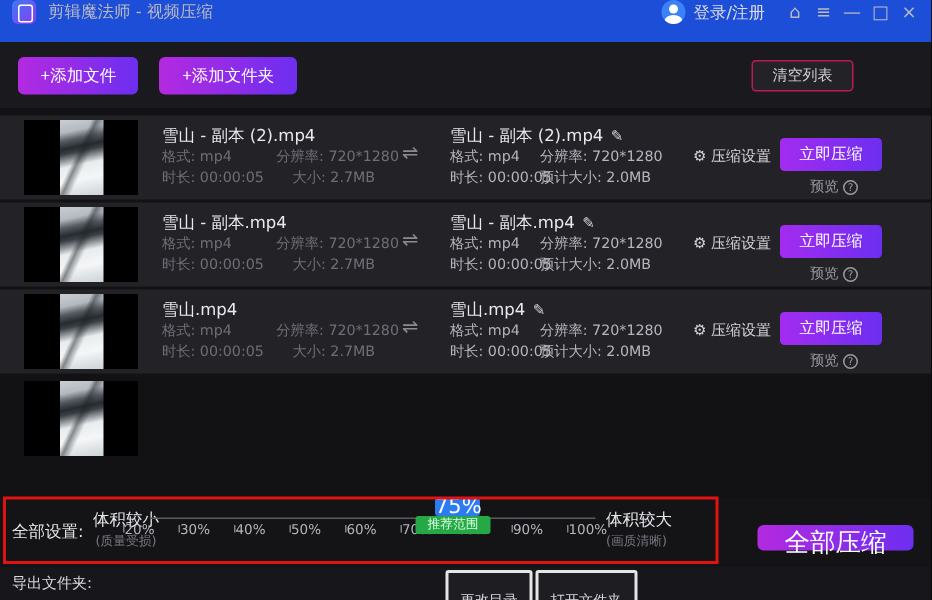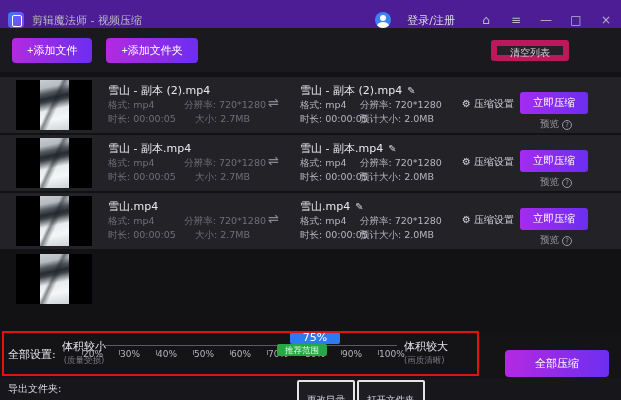--- a/index.html
+++ b/index.html
@@ -1,36 +1,36 @@
 <!DOCTYPE html>
 <html><head>
 <meta charset="utf-8">
 <style>
   *{margin:0;padding:0;box-sizing:border-box}
   html,body{width:621px;height:400px;background:#000;font-family:"DejaVu Sans","Liberation Sans",sans-serif}
   .window{position:relative;width:621px;height:400px;background:#141417;overflow:hidden;color:#ddd}
 
   
-  .titlebar{position:absolute;top:0;left:0;right:0;height:28px;background:#4c1d95;display:flex;align-items:flex-end;padding:0 8px}
+  .titlebar{position:absolute;top:0;left:0;right:0;height:28px;background:#1d4ed8;display:flex;align-items:flex-start;padding:0 8px}
   .logo{width:16px;height:16px;border-radius:4px;background:linear-gradient(135deg,#3d7bf5,#8a3cf0);margin-right:8px;position:relative;flex:0 0 auto}
   .logo::before{content:"";position:absolute;top:3px;left:4px;width:8px;height:10px;border:1.5px solid #fff;border-radius:2px}
   .title{font-size:11px;color:#b9b9c2;white-space:nowrap}
-  .tb-right{margin-left:auto;display:flex;align-items:center;gap:16px}
+  .tb-right{margin-left:auto;display:flex;align-items:center;gap:5px}
   .avatar{width:16px;height:16px;border-radius:50%;background:#3b82f6;position:relative;overflow:hidden;flex:0 0 auto}
   .avatar::before{content:"";position:absolute;top:3px;left:5px;width:6px;height:6px;border-radius:50%;background:#fff}
   .avatar::after{content:"";position:absolute;top:10px;left:2px;width:12px;height:8px;border-radius:50% 50% 0 0;background:#fff}
   .login{font-size:11px;color:#dcdce4;cursor:pointer}
   .wbtn{min-width:14px;text-align:center;color:#b9b9c2;font-size:12px;cursor:pointer}
   .wbtn.home{margin-left:8px}
 
   
   .toolbar{position:absolute;top:28px;left:0;right:0;height:44px;background:#1a1a1e;display:flex;align-items:center;padding:0 12px}
   .btn-grad{height:25px;padding:0 15px;border:none;border-radius:4px;color:#fff;font-size:11px;background:linear-gradient(90deg,#b32ae0,#6d2ef0);cursor:pointer}
   .btn-grad + .btn-grad{margin-left:14px}
-  .btn-clear{margin-left:auto;margin-right:40px;height:21px;padding:0 13px;background:#232327;border:6px solid #be185d;border-radius:3px;color:#cfcfd6;font-size:10px;cursor:pointer}
+  .btn-clear{margin-left:auto;margin-right:40px;height:21px;padding:0 13px;background:#232327;border:1px solid #be185d;border-radius:3px;color:#cfcfd6;font-size:10px;cursor:pointer}
 
   
   .list{position:absolute;top:72px;left:0;right:0;height:260px;background:#121215;overflow:hidden;padding-top:5px}
   .row{position:relative;height:56px;margin-bottom:2px;background:#232327}
   .thumb-box{position:absolute;left:16px;top:3px;width:76px;height:50px;background:#000;display:flex;justify-content:center;overflow:hidden}
   .thumb-img{width:29px;height:50px;background:
     linear-gradient(115deg,rgba(30,34,38,0) 40%,rgba(30,34,38,.5) 47%,rgba(30,34,38,0) 58%),
     linear-gradient(168deg,#c9ced3 0%,#b4bac0 16%,#565c62 26%,#272b30 36%,#3a4046 42%,#e9ecee 58%,#f4f6f7 76%,#ccd2d6 100%)}
   .src{position:absolute;left:108px;top:6px;width:158px}
   .dst{position:absolute;left:300px;top:6px;width:168px}
@@ -54,24 +54,24 @@
   .s-left{position:absolute;left:62px;top:7px;text-align:center}
   .s-right{position:absolute;left:404px;top:7px;text-align:left}
   .s-title{font-size:11px;color:#e5e5ea}
   .s-sub{font-size:8.5px;color:#77777f;margin-top:1px}
   .track{position:absolute;left:100px;top:13px;width:297px;height:1px;background:#5a5a62}
   .ticks{position:absolute;left:82px;top:14px;width:333px;display:flex}
   .tick{width:37px;display:flex;align-items:center}
   .tick i{width:1px;height:5px;background:#808088}
   .tick span{font-size:9px;color:#b5b5bc;margin-top:3px}
   .sthumb{position:absolute;left:302px;top:9px;width:4px;height:9px;background:#cfd6ff;border-radius:1px}
-  .tip75{position:absolute;left:290px;top:0;width:50px;height:12px;line-height:12px;text-align:center;background:#2d7bf2;color:#fff;font-size:11px;border-radius:2px}
+  .tip75{position:absolute;left:290px;top:0;width:30px;height:12px;line-height:12px;text-align:center;background:#2d7bf2;color:#fff;font-size:14px;border-radius:2px}
   .rec{position:absolute;left:277px;top:12px;width:50px;height:12px;line-height:12px;text-align:center;background:#25a845;color:#d9ffe2;font-size:8.5px;border-radius:2px}
   .redbox{position:absolute;left:2px;top:331px;width:477px;height:45px;border:2px solid #e01212;pointer-events:none;z-index:6}
-  .btn-all{position:absolute;left:505px;top:350px;width:104px;height:27px;border:none;border-radius:4px;color:#fff;font-size:11px;background:linear-gradient(90deg,#b32ae0,#6d2ef0);cursor:pointer;z-index:2}
+  .btn-all{position:absolute;left:505px;top:350px;width:104px;height:17px;border:none;border-radius:4px;color:#fff;font-size:17px;background:linear-gradient(90deg,#b32ae0,#6d2ef0);cursor:pointer;z-index:2}
 
   
   .bottombar{position:absolute;left:0;top:378px;width:621px;height:22px;background:#17171b;display:flex;align-items:center}
   .bb-label{margin-left:8px;font-size:10px;color:#d8d8e0;white-space:nowrap}
   .bb-path{margin-left:14px;font-size:10px;color:#c8c8d0;white-space:nowrap}
   .bb-btn{position:absolute;top:2px;height:35px;padding:12px 8px;background:#1d1d22;border:2px solid #e5e5e5;border-radius:2px;color:#d8d8e0;font-size:9.5px;cursor:pointer}
   .bb-btn.b1{left:297px}
   .bb-btn.b2{left:357px}
 </style>
 </head>

